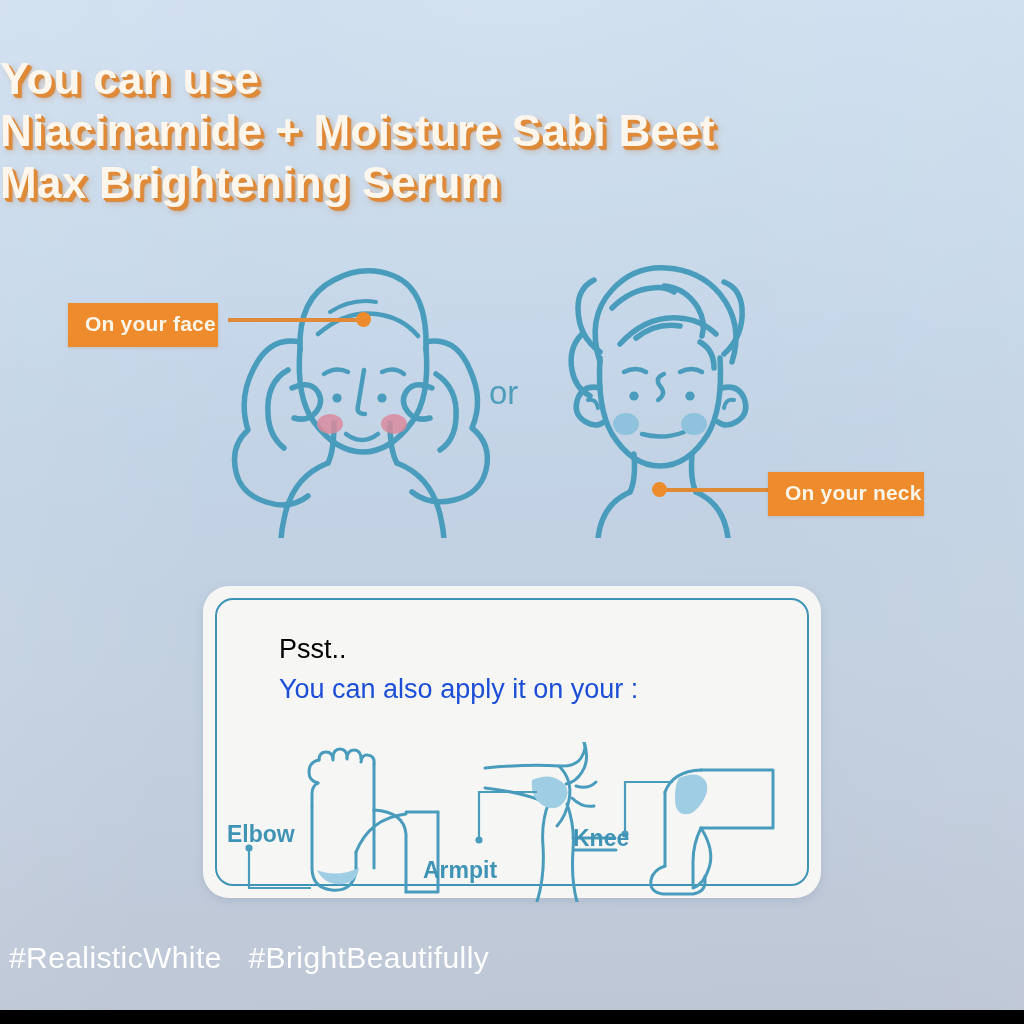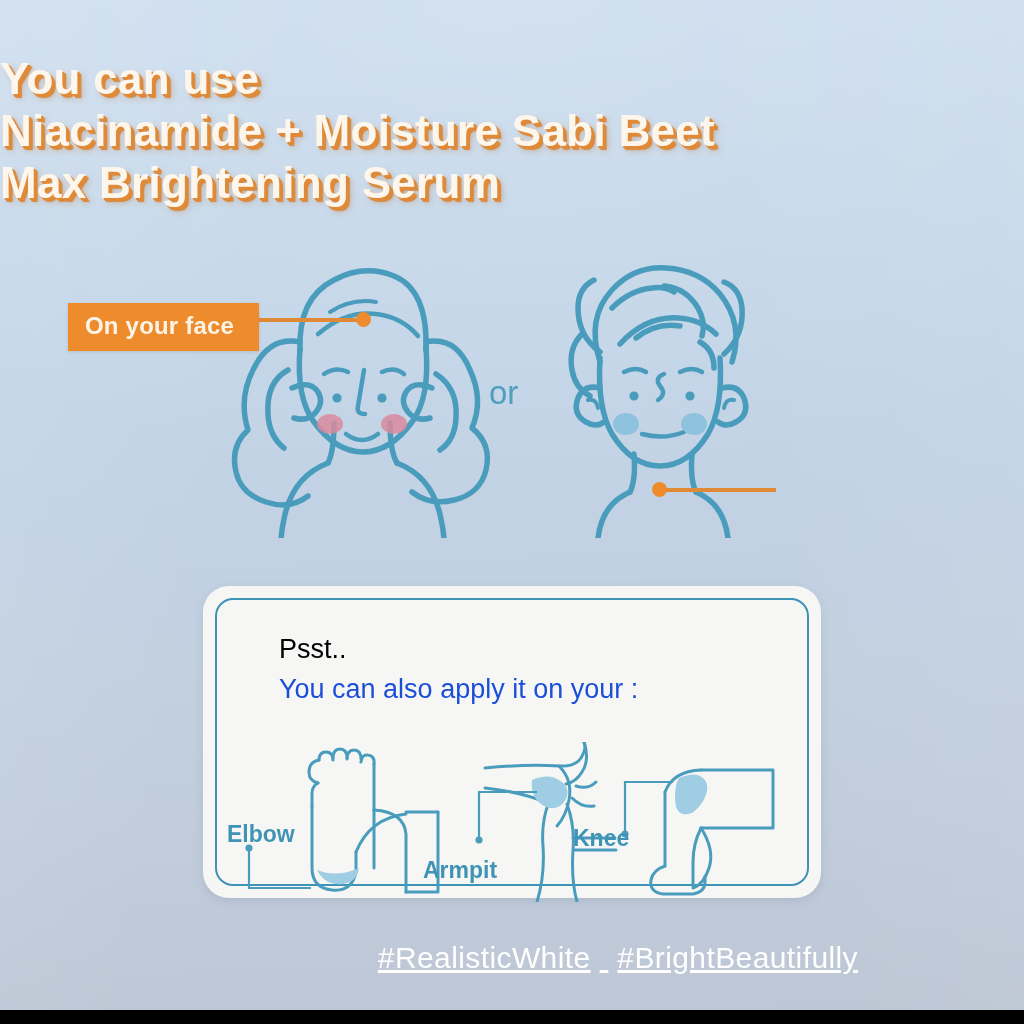--- a/index.html
+++ b/index.html
@@ -77,24 +77,24 @@
     font-size: 33px;
     font-weight: 400;
     color: #4f9ebb;
   }
 
   
   .badge {
     position: absolute;
     background: #ee8b2c;
     color: #fdf4e8;
-    font-size: 24px;
+    font-size: 21px;
     font-weight: 700;
     letter-spacing: 0.2px;
-    padding: 9px 25px 11px 17px;
+    padding: 9px 2px 11px 17px;
     white-space: nowrap;
     box-shadow: 0 1px 3px rgba(120,70,20,0.18);
   }
   .badge-face { left: 68px; top: 303px; }
   .badge-neck { left: 768px; top: 472px; }
 
   .leader {
     position: absolute;
     height: 4px;
     background: #e08a37;
@@ -156,26 +156,25 @@
     width: 570px;
     height: 160px;
   }
 
   
   .hashtags {
     position: absolute;
     left: 0;
     top: 941px;
     width: 867px;
-    text-align: right;
+    text-align: left;
     font-size: 30px;
     font-weight: 400;
     color: #ffffff;
     letter-spacing: 0.4px;
-    text-decoration: underline;
   }
   .hashtags span { margin: 0 9px; }
 </style>
 </head>
 <body>
 
 <div class="poster">
   <div class="sheen"></div>
 
   <div class="title">You can use
@@ -263,20 +262,21 @@
   </div>
 
   <div class="or-text">or</div>
 
   <div class="leader leader-face"></div>
   <div class="leader-dot dot-face"></div>
   <div class="badge badge-face">On your face</div>
 
   <div class="leader leader-neck"></div>
   <div class="leader-dot dot-neck"></div>
+  <div class="badge badge-neck">On your neck</div>
 
   <div class="card">
     <div class="card-inner-border"></div>
     <div class="psst">Psst..</div>
     <div class="psst-sub">You can also apply it on your :</div>
 
     <div class="parts">
       <svg width="570" height="160" viewBox="0 0 570 160">
 
         <g fill="none" stroke="#4a9cbd" stroke-width="3" stroke-linecap="round" stroke-linejoin="round">

